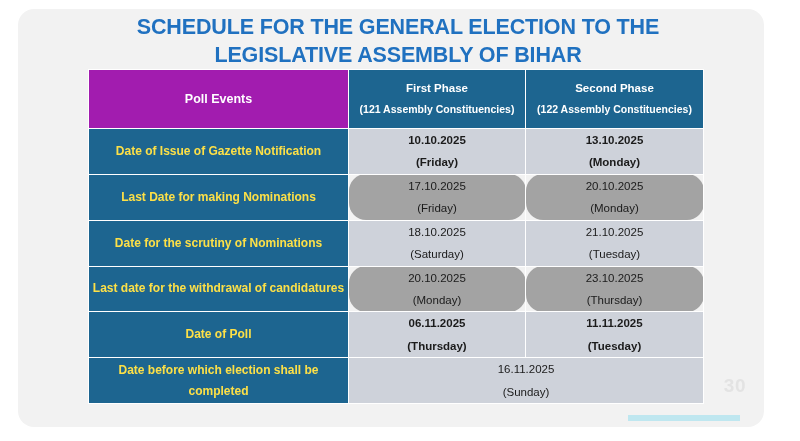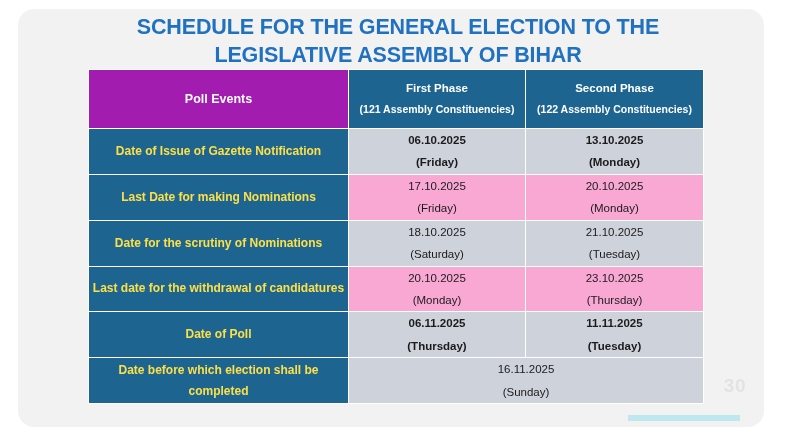--- a/index.html
+++ b/index.html
@@ -138,21 +138,21 @@
   .val {
     text-align: center;
     color: #1b1b1b;
     font-size: 11.5px;
     line-height: 1.95;
     padding: 3px 4px;
   }
   .val .day { display: block; }
   .val.bold { font-weight: bold; }
   .shade-dark { background: #ced2da; }
-  .shade-light { background: #f9a8d4; }
+  .shade-light { background: #a3a3a3; border-radius: 17px; }
 
   .r-h40 { height: 41px; }
   .r-h42 { height: 42px; }
 </style>
 </head>
 <body>
 
 <div class="viewport">
 
   <div class="slide-card">
@@ -180,21 +180,21 @@
               <span>Second Phase</span>
               <span class="sub">(122 Assembly Constituencies)</span>
             </th>
           </tr>
         </thead>
         <tbody>
 
           <tr class="r-h40">
             <td class="lbl">Date of Issue of Gazette Notification</td>
             <td class="val bold shade-dark">
-              <span>06.10.2025</span>
+              <span>10.10.2025</span>
               <span class="day">(Friday)</span>
             </td>
             <td class="val bold shade-dark">
               <span>13.10.2025</span>
               <span class="day">(Monday)</span>
             </td>
           </tr>
 
           <tr class="r-h40">
             <td class="lbl">Last Date for making Nominations</td>

